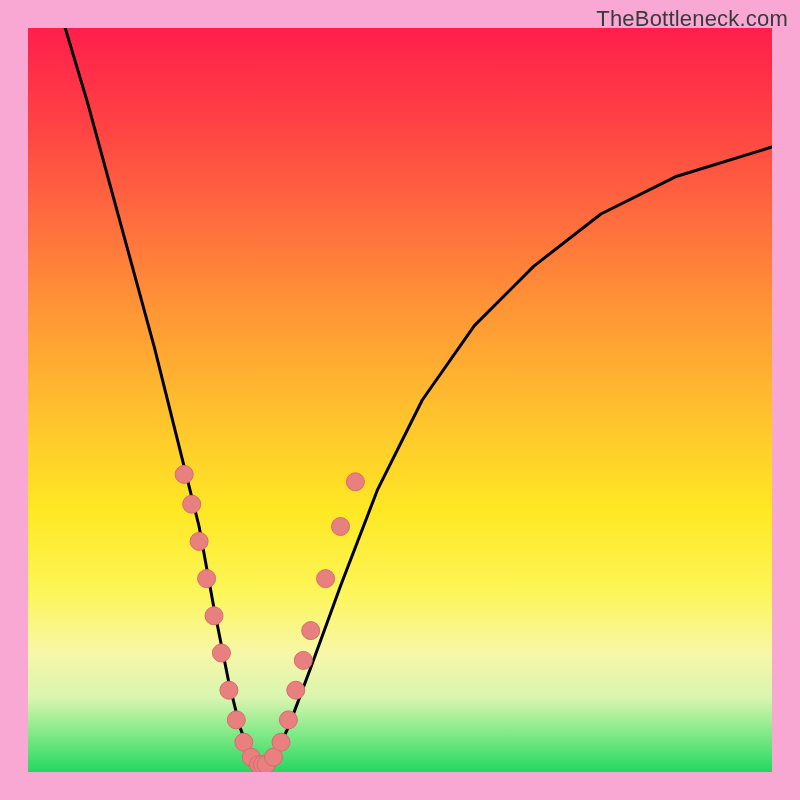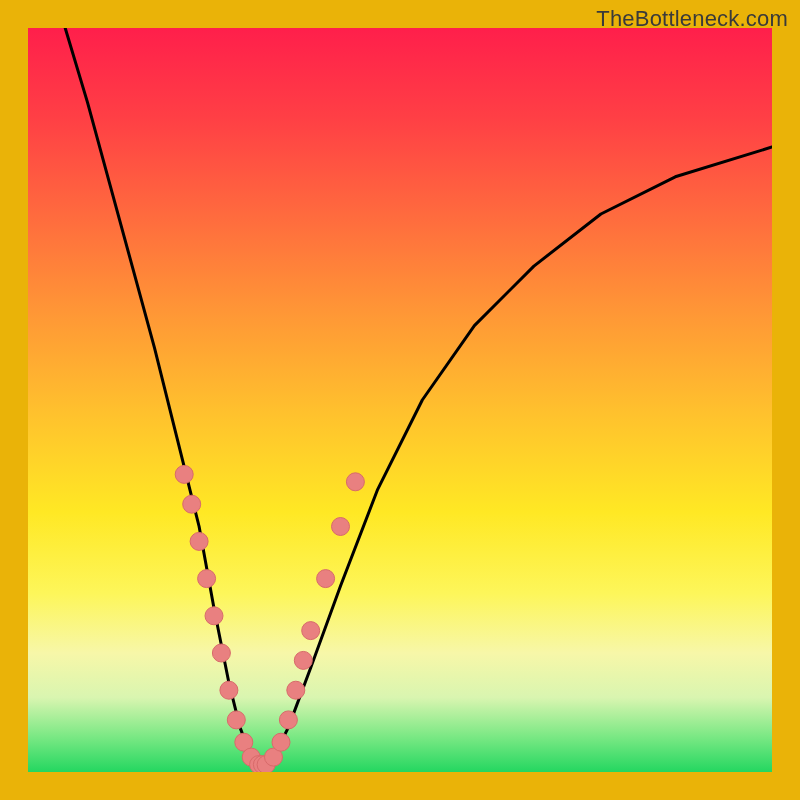--- a/index.html
+++ b/index.html
@@ -10,21 +10,21 @@
     overflow: hidden;
     background: #000;
     font-family: Arial, Helvetica, sans-serif;
   }
   .frame {
     position: absolute;
     top: 0;
     left: 0;
     width: 800px;
     height: 800px;
-    background: #eab308;
+    background: #f9a8d4;
   }
   .plot-area {
     position: absolute;
     top: 28px;
     left: 28px;
     width: 744px;
     height: 744px;
     background: linear-gradient(
       to bottom,
       #ff1f4b 0%,

